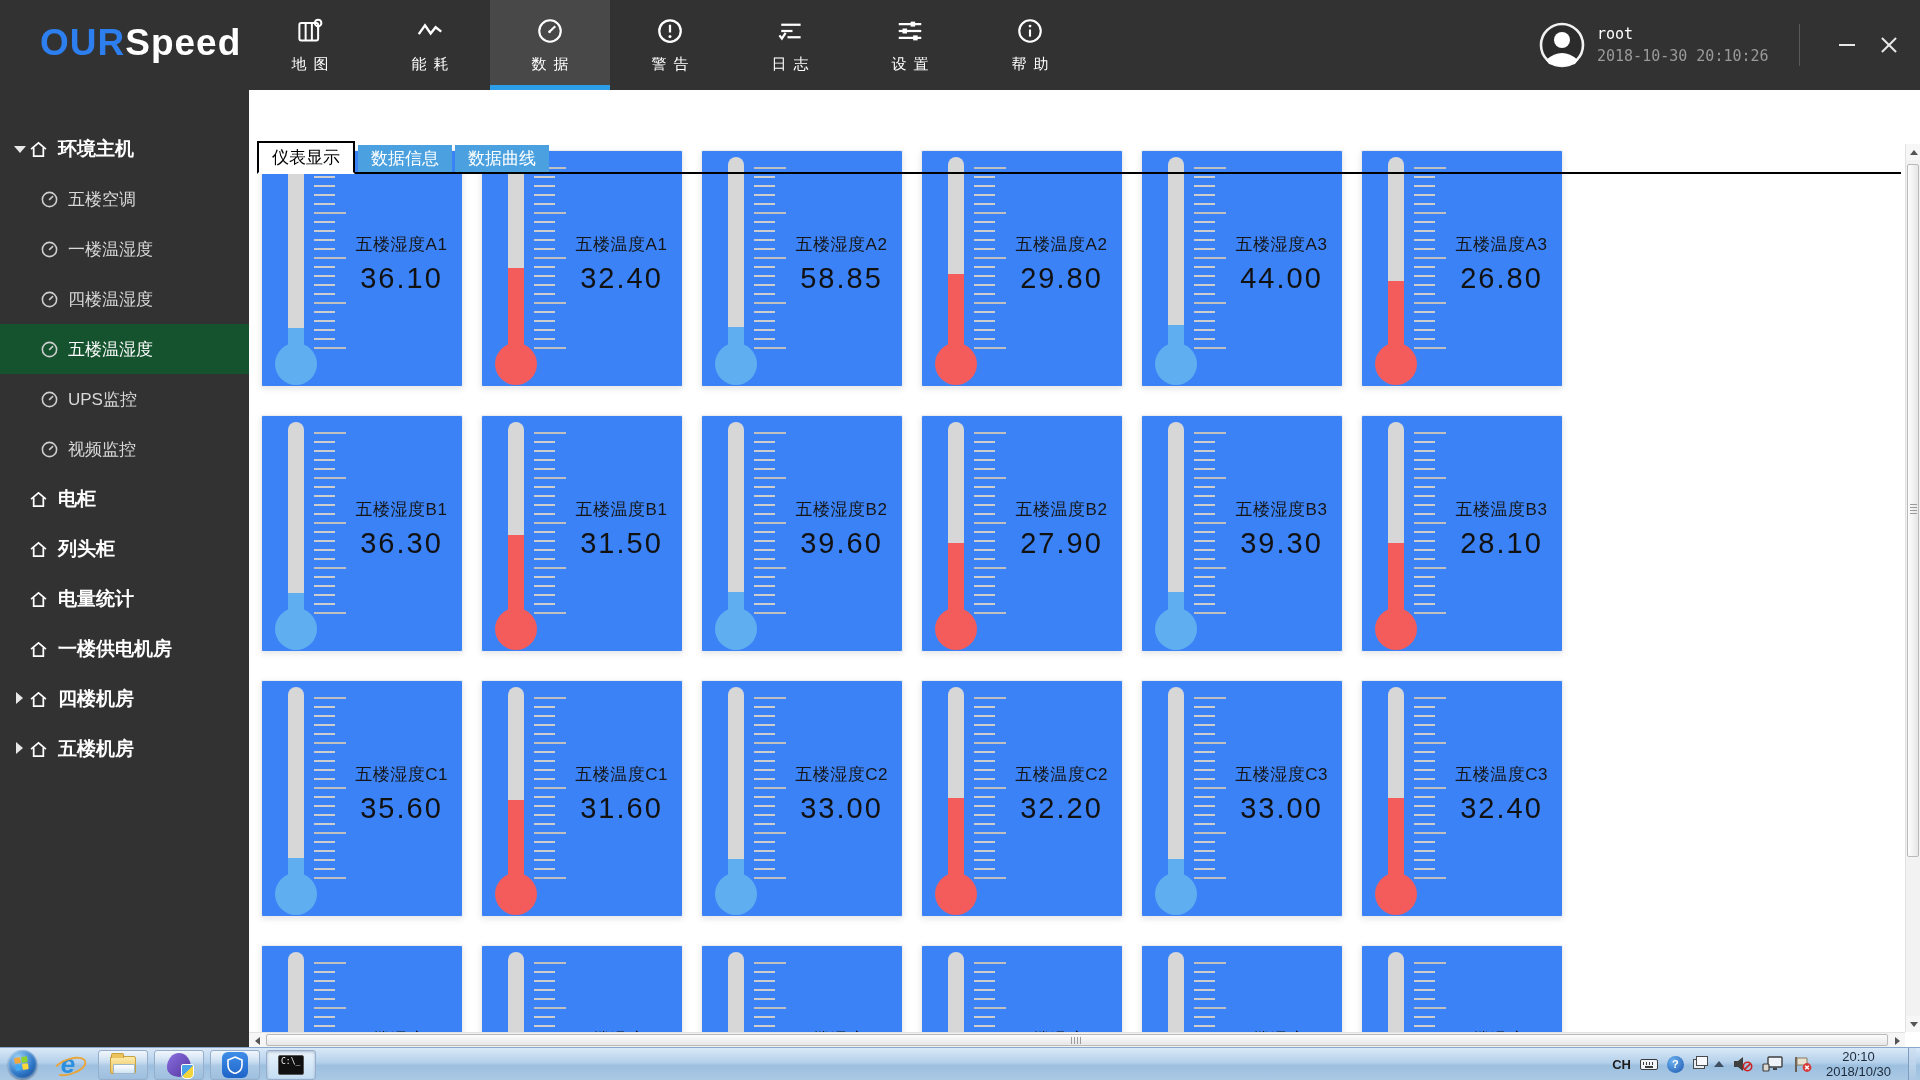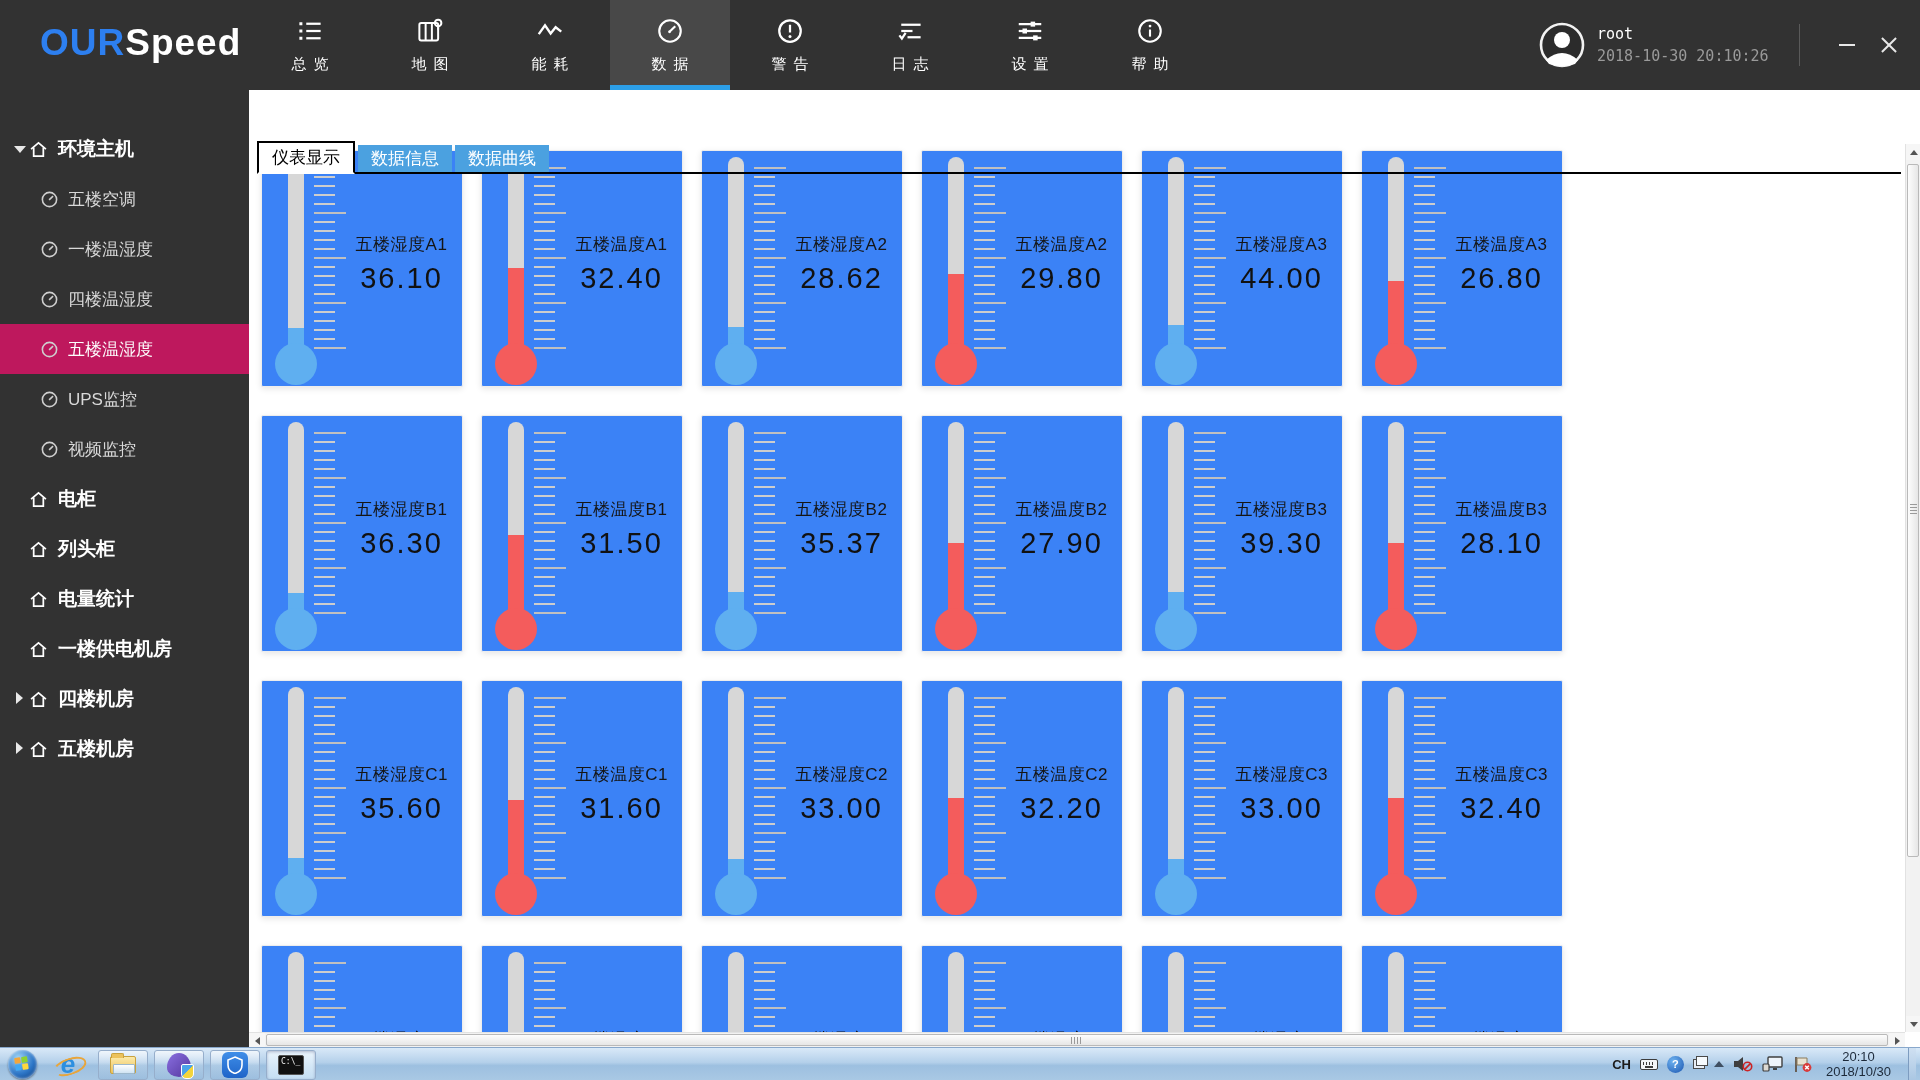--- a/index.html
+++ b/index.html
@@ -31,21 +31,21 @@
   .close-x { position:relative; width:18px; height:18px; }
   .close-x:before,.close-x:after { content:""; position:absolute; left:-1px; top:8px; width:20px; height:2px; background:#e8e8e8; }
   .close-x:before { transform:rotate(45deg); }
   .close-x:after { transform:rotate(-45deg); }
 
   
   .sidebar { position:absolute; left:0; top:90px; width:249px; bottom:33px; background:#323232; z-index:4; padding-top:34px; }
   .side-item { position:relative; height:50px; display:flex; align-items:center; }
   .side-item.top { padding-left:12px; }
   .side-item.sub { padding-left:40px; }
-  .side-item.selected { background:#be185d; }
+  .side-item.selected { background:#14532d; }
   .caret { width:16px; height:10px; flex:0 0 16px; position:relative; }
   .caret-down:before { content:""; position:absolute; left:2px; top:2px; border-left:6px solid transparent;
       border-right:6px solid transparent; border-top:7px solid #e8e8e8; }
   .caret-right:before { content:""; position:absolute; left:4px; top:-2px; border-top:6px solid transparent;
       border-bottom:6px solid transparent; border-left:7px solid #e8e8e8; }
   .side-ic { display:flex; margin-right:9px; }
   .side-item.top .side-label { color:#fff; font-size:19px; font-weight:bold; }
   .side-item.sub .side-label { color:#d9d9d9; font-size:17px; }
   .side-item.sub .side-ic { color:#cfcfcf; }
   .side-item.top .side-ic { color:#fff; }
@@ -152,33 +152,20 @@
 </head>
 <body>
 
 <div class="screen">
 
   <div class="navbar">
     <div class="logo"><span class="p1">OUR</span><span class="p2">Speed</span></div>
     <div class="nav-menu">
         <div class="nav-item">
           <span class="nav-ic">
-            <svg class="ic-svg" width="30" height="30" viewBox="0 0 24 24" fill="none" stroke="currentColor" stroke-width="1.8">
-              <rect x="3.5" y="5" width="2.4" height="2.4" fill="currentColor" stroke="none"></rect>
-              <rect x="3.5" y="10.8" width="2.4" height="2.4" fill="currentColor" stroke="none"></rect>
-              <rect x="3.5" y="16.6" width="2.4" height="2.4" fill="currentColor" stroke="none"></rect>
-              <line x1="9" y1="6.2" x2="20.5" y2="6.2"></line>
-              <line x1="9" y1="12" x2="20.5" y2="12"></line>
-              <line x1="9" y1="17.8" x2="20.5" y2="17.8"></line>
-            </svg>
-          </span>
-          <span class="nav-label">总览</span>
-        </div>
-        <div class="nav-item">
-          <span class="nav-ic">
             <svg class="ic-svg" width="30" height="30" viewBox="0 0 24 24" fill="none" stroke="currentColor" stroke-width="1.6">
               <rect x="3.5" y="5.5" width="15" height="14" rx="1.5"></rect>
               <line x1="8.5" y1="5.5" x2="8.5" y2="19.5"></line>
               <line x1="13.5" y1="5.5" x2="13.5" y2="19.5"></line>
               <circle cx="18.5" cy="5.5" r="2.6"></circle>
               <line x1="18.5" y1="8.1" x2="18.5" y2="11"></line>
             </svg>
           </span>
           <span class="nav-label">地图</span>
         </div>
@@ -430,21 +417,21 @@
           <div class="card">
             <div class="thermo">
               <div class="tube">
                 <div class="fill" style="height:30px;background:#5FAFF0"></div>
               </div>
               <div class="bulb" style="background:#5FAFF0"></div>
               <div class="ticks"></div>
             </div>
             <div class="card-text">
               <div class="card-label">五楼湿度A2</div>
-              <div class="card-value">28.62</div>
+              <div class="card-value">58.85</div>
             </div>
           </div>
           <div class="card">
             <div class="thermo">
               <div class="tube">
                 <div class="fill" style="height:83px;background:#F45C5C"></div>
               </div>
               <div class="bulb" style="background:#F45C5C"></div>
               <div class="ticks"></div>
             </div>
@@ -508,21 +495,21 @@
           <div class="card">
             <div class="thermo">
               <div class="tube">
                 <div class="fill" style="height:30px;background:#5FAFF0"></div>
               </div>
               <div class="bulb" style="background:#5FAFF0"></div>
               <div class="ticks"></div>
             </div>
             <div class="card-text">
               <div class="card-label">五楼湿度B2</div>
-              <div class="card-value">35.37</div>
+              <div class="card-value">39.60</div>
             </div>
           </div>
           <div class="card">
             <div class="thermo">
               <div class="tube">
                 <div class="fill" style="height:79px;background:#F45C5C"></div>
               </div>
               <div class="bulb" style="background:#F45C5C"></div>
               <div class="ticks"></div>
             </div>

